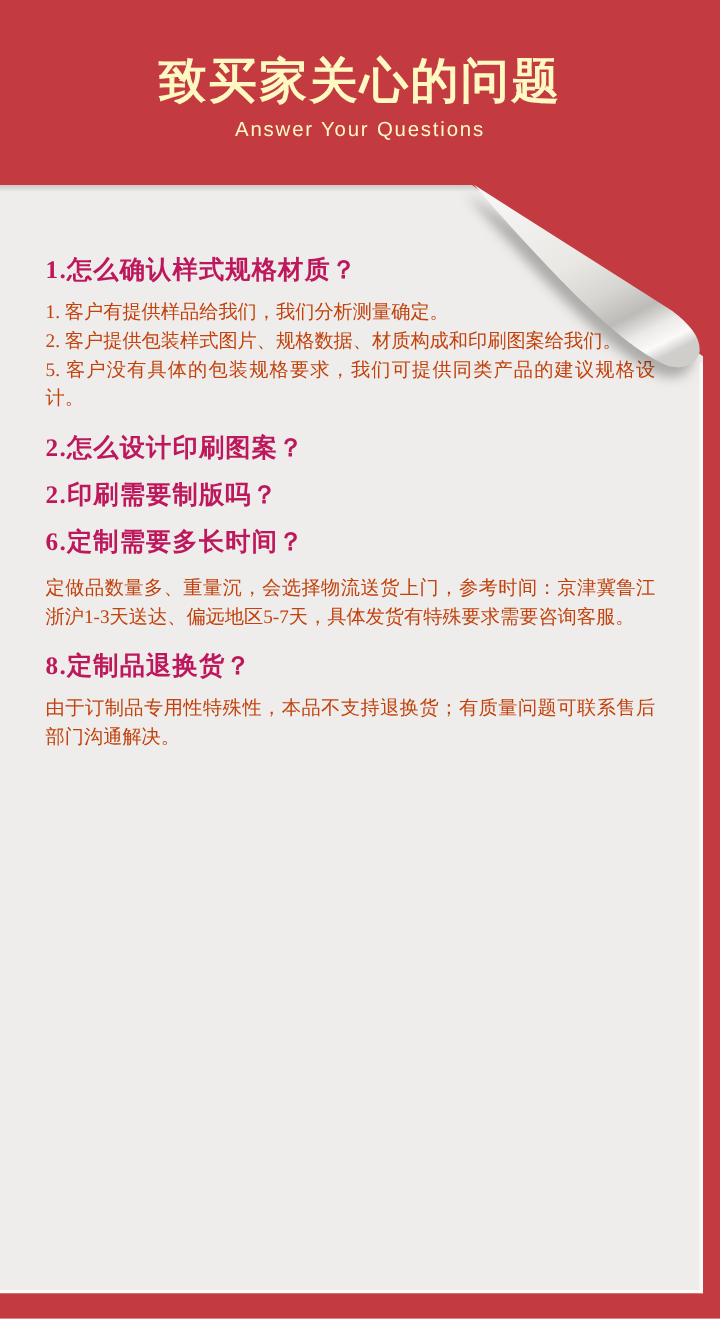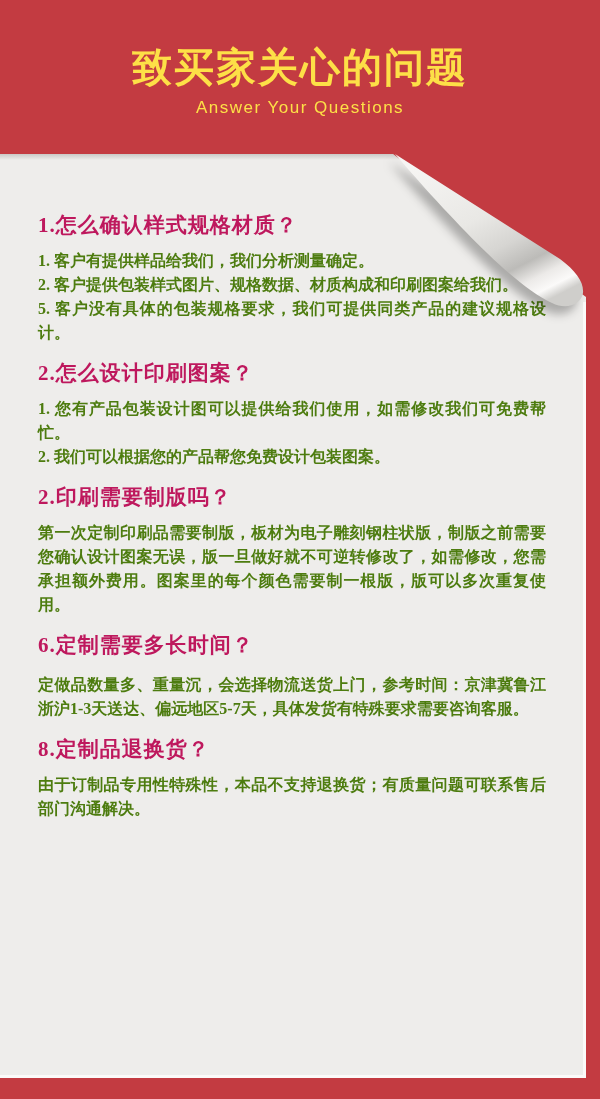--- a/index.html
+++ b/index.html
@@ -5,21 +5,21 @@
   * { margin:0; padding:0; box-sizing:border-box; }
   html,body { width:600px; }
   body { font-family:"Liberation Serif","DejaVu Serif",serif; }
 
   .stage {
     position:relative; width:600px; height:1099px;
     background:#c33b41; overflow:hidden;
   }
 
   
-  .hero { position:absolute; top:0; left:0; width:100%; text-align:center; color:#fde047; }
+  .hero { position:absolute; top:0; left:0; width:100%; text-align:center; color:#fef9c3; }
   .hero-title {
     margin-top:45px; font-size:40px; font-weight:700;
     letter-spacing:2px; line-height:1.15;
   }
   .hero-subtitle {
     margin-top:7px; font-size:17px; letter-spacing:1.5px;
     font-family:"Liberation Sans","DejaVu Sans",sans-serif;
   }
 
   
@@ -40,21 +40,21 @@
   }
 
   .content { position:absolute; inset:0; padding:60px 40px 0 38px; }
 
   .faq-item { margin-bottom:17px; }
   .faq-heading {
     font-size:21px; font-weight:700; color:#be185d;
     letter-spacing:1px; line-height:22px; margin-bottom:13px;
   }
   .faq-body p {
-    font-size:16px; font-weight:700; color:#4d7c0f;
+    font-size:16px; font-weight:400; color:#c2410c;
     line-height:24px; max-width:512px; text-align:justify;
   }
 
   
   .curl { position:absolute; left:370px; top:144px; }
 </style>
 </head>
 <body>
 
 <div class="stage">
@@ -74,31 +74,24 @@
     <h3 class="faq-heading">1.怎么确认样式规格材质？</h3>
     <div class="faq-body">
             <p>1. 客户有提供样品给我们，我们分析测量确定。</p>
             <p>2. 客户提供包装样式图片、规格数据、材质构成和印刷图案给我们。</p>
             <p>5. 客户没有具体的包装规格要求，我们可提供同类产品的建议规格设计。</p>
           </div>
   </section>
 
   <section class="faq-item">
     <h3 class="faq-heading">2.怎么设计印刷图案？</h3>
-    <div class="faq-body">
-            <p>1. 您有产品包装设计图可以提供给我们使用，如需修改我们可免费帮忙。</p>
-            <p>2. 我们可以根据您的产品帮您免费设计包装图案。</p>
-          </div>
   </section>
 
   <section class="faq-item">
     <h3 class="faq-heading">2.印刷需要制版吗？</h3>
-    <div class="faq-body">
-            <p>第一次定制印刷品需要制版，板材为电子雕刻钢柱状版，制版之前需要您确认设计图案无误，版一旦做好就不可逆转修改了，如需修改，您需承担额外费用。图案里的每个颜色需要制一根版，版可以多次重复使用。</p>
-          </div>
   </section>
 
 
 
   <section class="faq-item">
     <h3 class="faq-heading">6.定制需要多长时间？</h3>
   </section>
 
   <section class="faq-item">
     <div class="faq-body">

